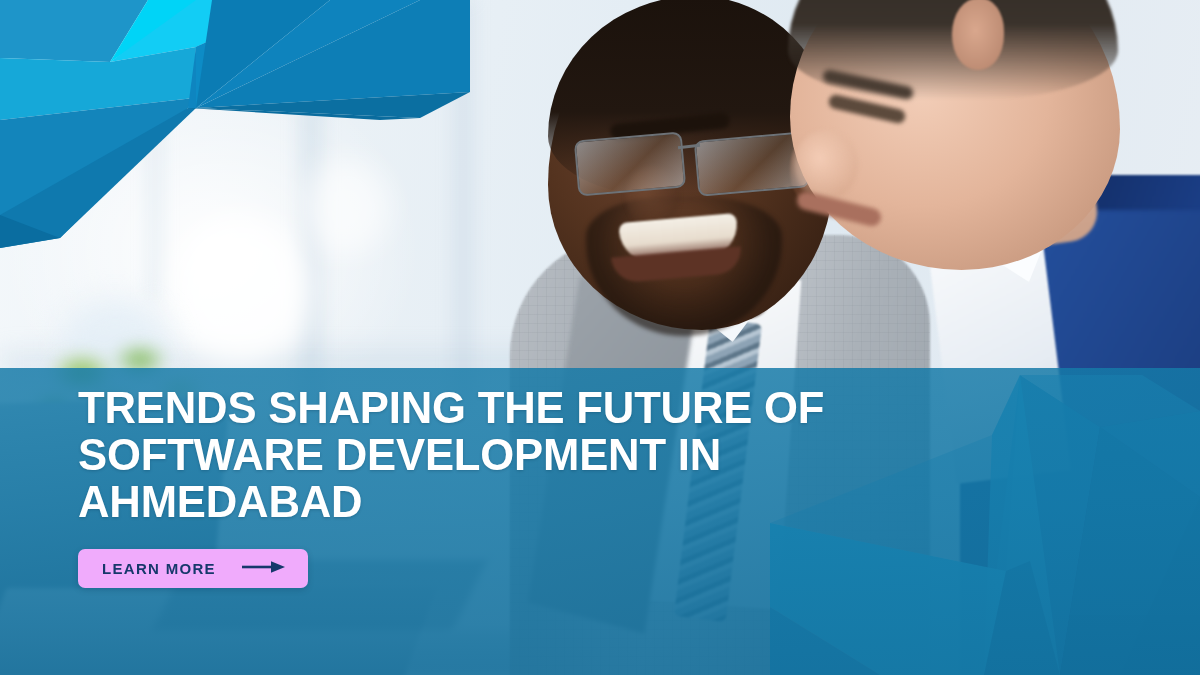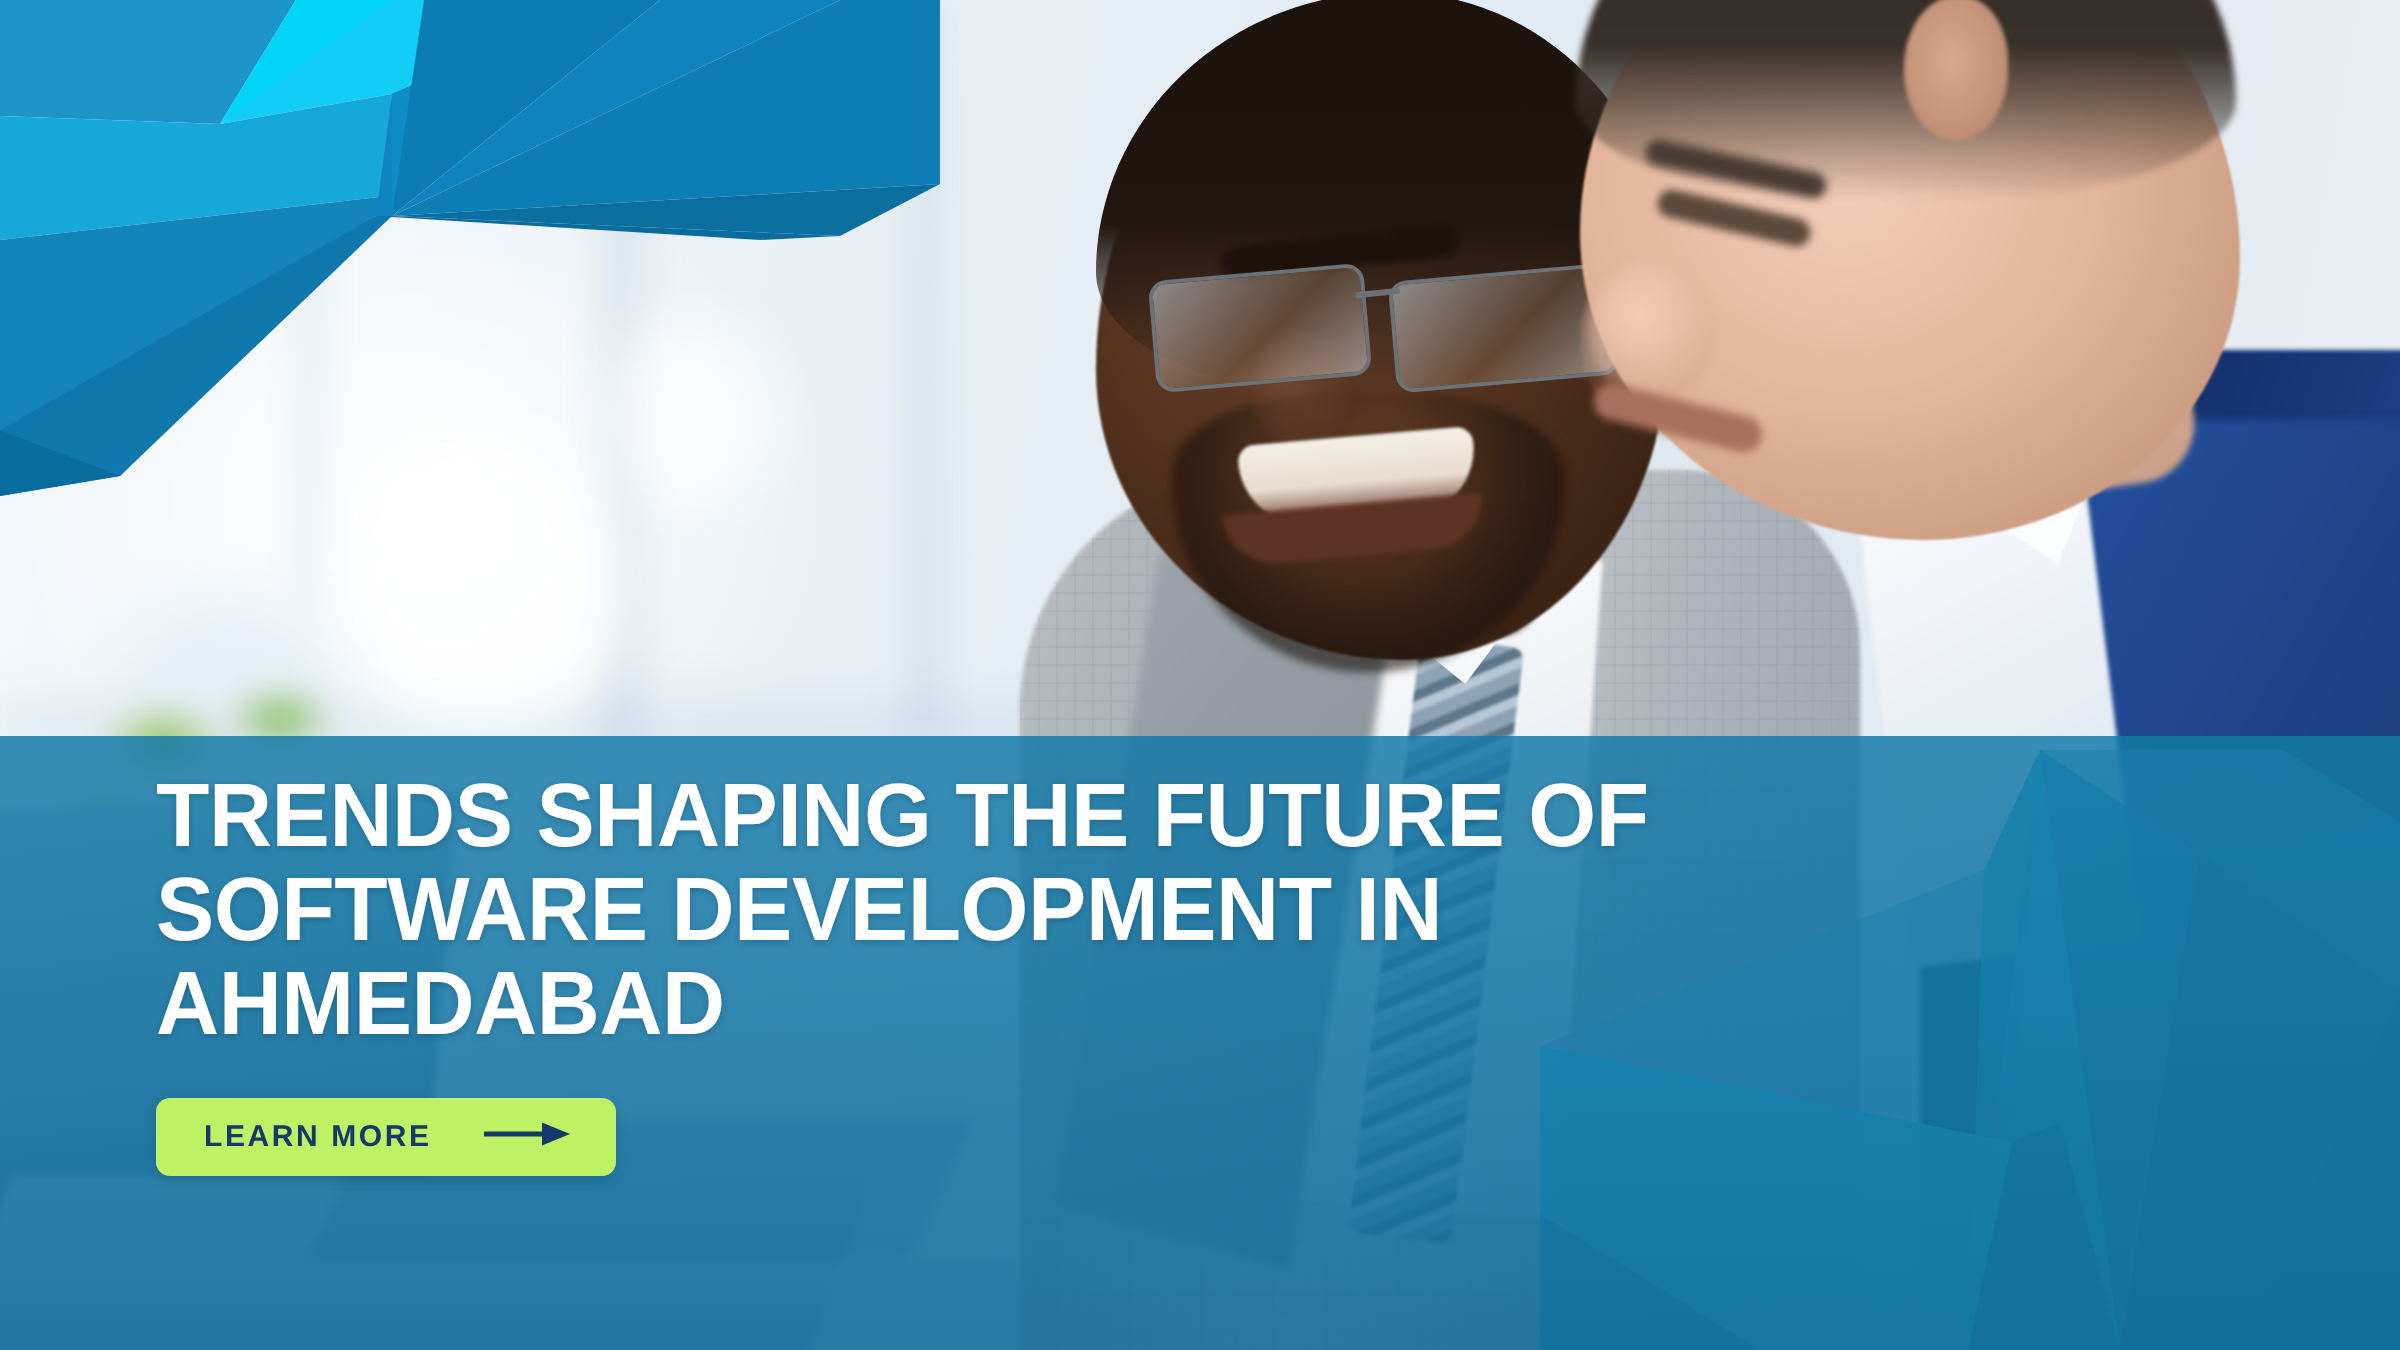--- a/index.html
+++ b/index.html
@@ -279,21 +279,21 @@
     text-shadow:0 1px 3px rgba(8,48,72,.28);
     max-width:960px;
   }
 
   .cta{
     display:inline-flex;
     align-items:center;
     gap:26px;
     margin-top:24px;
     padding:11px 22px 11px 24px;
-    background:#bef264;
+    background:#f0abfc;
     border:none;
     border-radius:7px;
     cursor:pointer;
     box-shadow:0 2px 6px rgba(6,44,68,.2);
   }
   .cta-label{
     color:#16386b;
     font-family:"Liberation Sans","DejaVu Sans",sans-serif;
     font-weight:bold;
     font-size:15px;

